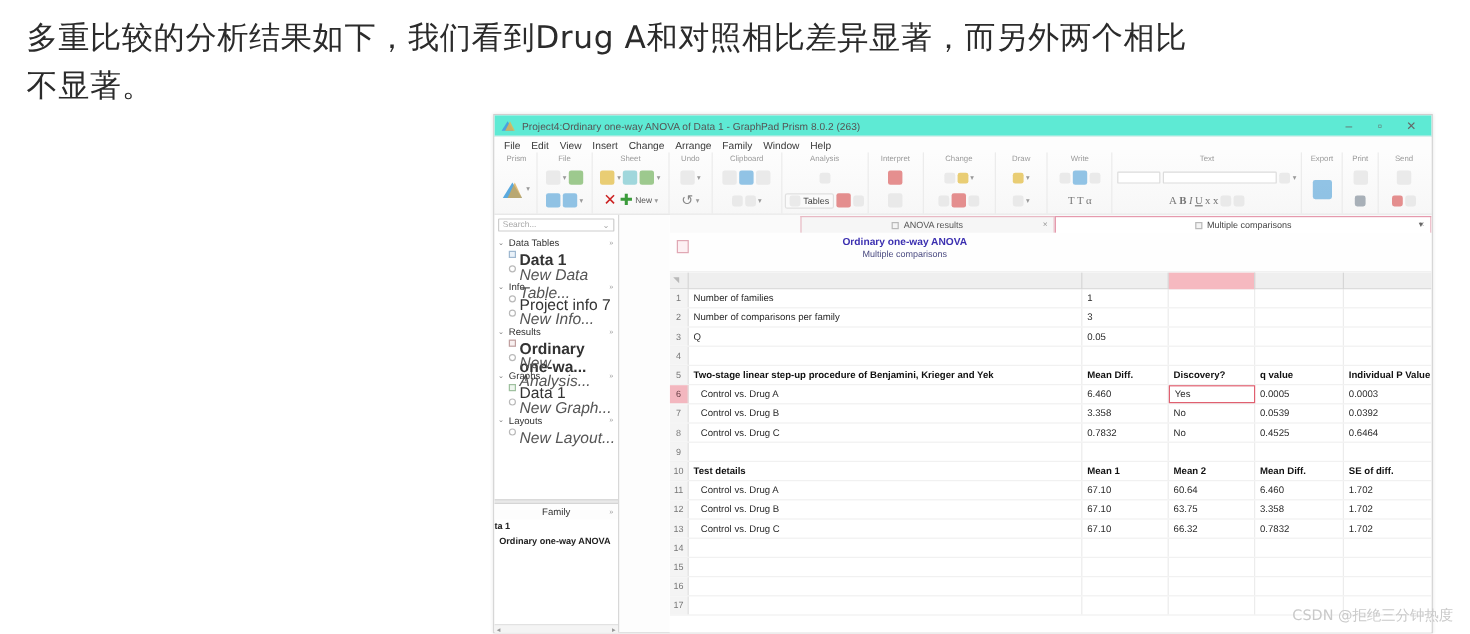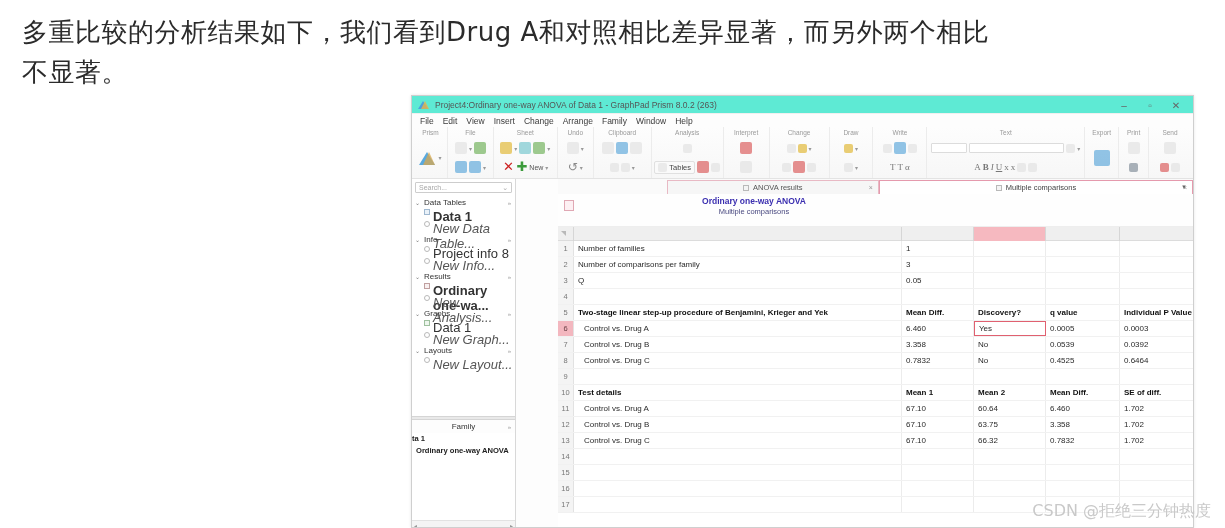--- a/index.html
+++ b/index.html
@@ -274,21 +274,21 @@
   
   .hscroll {
     height:9px; background:#f4f4f4; border-top:1px solid #e2e2e2;
     display:flex;align-items:center; justify-content:space-between; padding:0 2px;
     font-size:6px; color:#999;
   }
 
   
   .watermark {
     position:absolute; right:14px; bottom:6px;
-    font-size:16px; color:#c9c9c9;
+    font-size:12px; color:#c9c9c9;
     font-family:"DejaVu Sans", sans-serif;
     white-space:nowrap;
   }
 </style>
 </head>
 <body>
 
 <div id="root">
 
   <div class="caption">多重比较的分析结果如下，我们看到Drug A和对照相比差异显著，而另外两个相比
@@ -556,21 +556,21 @@
             <span>New Data Table...</span>
           </div>
 
           <div class="nsec">
             <span class="chev">⌄</span>
             <span class="nlabel">Info</span>
             <span class="more">»</span>
           </div>
           <div class="nitem">
             <span class="dot-ic"></span>
-            <span>Project info 8</span>
+            <span>Project info 7</span>
           </div>
           <div class="nitem italic">
             <span class="dot-ic"></span>
             <span>New Info...</span>
           </div>
 
           <div class="nsec">
             <span class="chev">⌄</span>
             <span class="nlabel">Results</span>
             <span class="more">»</span>

